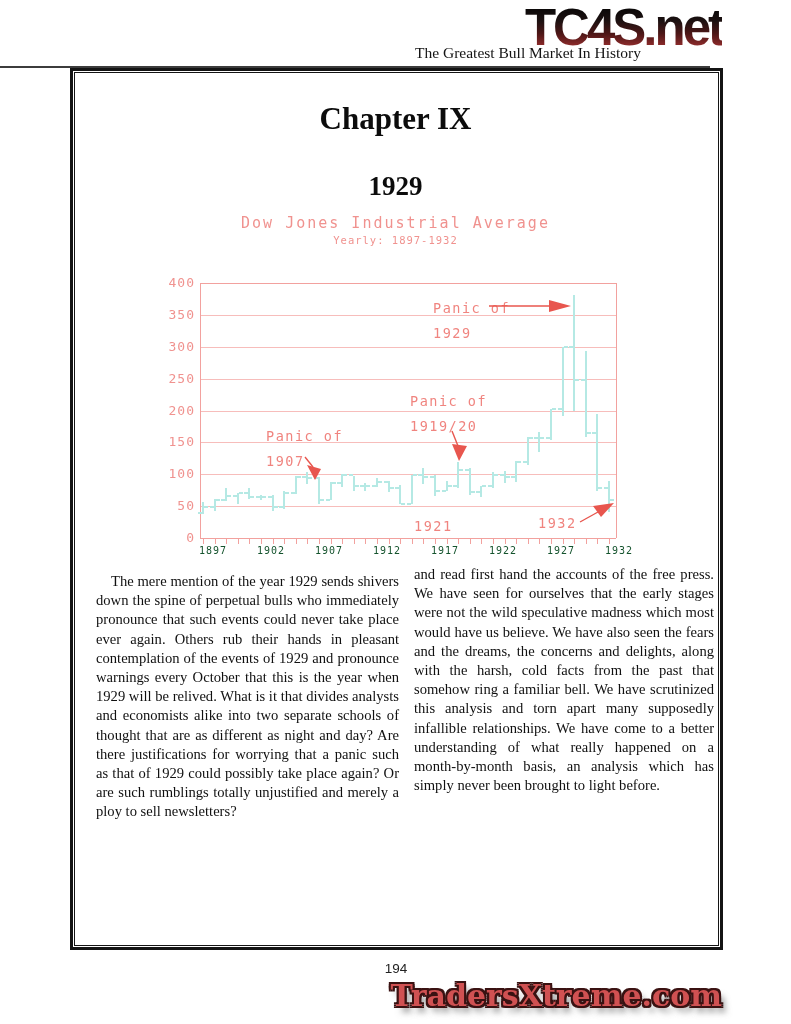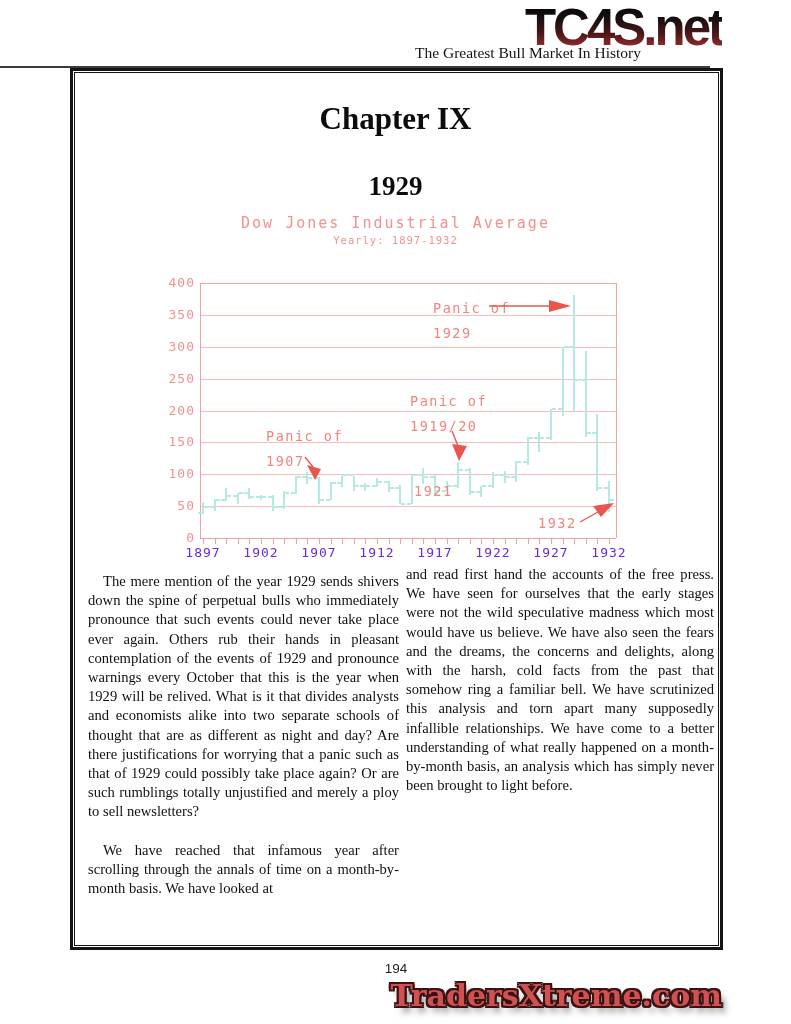--- a/index.html
+++ b/index.html
@@ -27,45 +27,45 @@
   .chart-title{position:absolute;left:0;top:214px;width:791px;text-align:center;
     font-family:"DejaVu Sans Mono",monospace;font-size:15px;letter-spacing:2px;color:#f0928f;}
   .chart-subtitle{position:absolute;left:0;top:234px;width:791px;text-align:center;
     font-family:"DejaVu Sans Mono",monospace;font-size:10.5px;letter-spacing:1px;color:#f0928f;}
   #chart-layer{position:absolute;left:0;top:0;width:791px;height:1024px;}
   .gridline{position:absolute;height:1px;background:#f7bdbb;}
   .gridline.edge{background:#f2a19e;}
   .axis-v{position:absolute;width:1px;background:#f2a19e;}
   .ylabel{position:absolute;width:32px;text-align:right;font-family:"DejaVu Sans Mono",monospace;
     font-size:13px;letter-spacing:1px;color:#f0928f;}
-  .xlabel{position:absolute;width:48px;text-align:center;font-family:"DejaVu Sans Mono",monospace;
-    font-size:13px;letter-spacing:1px;color:#6d28d9;}
+  .xlabel{position:absolute;width:48px;text-align:right;font-family:"DejaVu Sans Mono",monospace;
+    font-size:10px;letter-spacing:1px;color:#14532d;}
   .xtick{position:absolute;width:1px;height:6px;background:#f2a19e;}
   .bar{position:absolute;width:2px;background:#b5e9e4;}
   .bartick{position:absolute;width:4px;height:2px;background:#b5e9e4;}
 
   .ann{position:absolute;font-family:"DejaVu Sans Mono",monospace;font-size:13.5px;
     letter-spacing:1.5px;color:#f0847f;line-height:25px;white-space:nowrap;z-index:2;}
   #ann-panic-1929{left:433px;top:296px;}
   #ann-panic-1919{left:410px;top:389px;}
   #ann-panic-1907{left:266px;top:424px;}
   #ann-1932{left:538px;top:511px;}
-  #ann-1921{left:414px;top:479px;z-index:2;}
+  #ann-1921{left:414px;top:514px;z-index:2;}
   .arrows{position:absolute;left:0;top:0;z-index:3;pointer-events:none;}
 
   .watermark{position:absolute;left:243px;top:478px;width:310px;text-align:center;line-height:1;
     font-family:"DejaVu Serif",serif;font-weight:bold;font-size:44px;letter-spacing:0px;color:#c32322;z-index:6;
     text-shadow:-3px -3px 0 #fff,3px -3px 0 #fff,-3px 3px 0 #fff,3px 3px 0 #fff,
       -3px 0 0 #fff,3px 0 0 #fff,0 -3px 0 #fff,0 3px 0 #fff,6px 7px 5px rgba(105,105,105,0.6);}
 
   
   .col{position:absolute;font-size:14.6px;line-height:19.2px;text-align:justify;color:#101010;}
   #col-left{left:88px;top:572px;width:311px;}
   #col-right{left:406px;top:565px;width:308px;}
-  .col p{margin:0 0 19px 0;}
+  .col p{margin:0 0 19px 8px;}
   .col p.indent{text-indent:15px;}
 
   
   .page-num{position:absolute;left:374px;top:961px;width:44px;text-align:center;
     font-family:"Liberation Sans",sans-serif;font-size:13.5px;color:#222;}
   .site-logo2{position:absolute;top:981px;right:3px;line-height:1;white-space:nowrap;
     font-family:"DejaVu Serif",serif;font-weight:bold;font-size:30px;color:#d05152;z-index:4;
     text-shadow:-2px -2px 0 #3a1212,2px -2px 0 #3a1212,-2px 2px 0 #3a1212,2px 2px 0 #3a1212,
       -2px 0 0 #3a1212,2px 0 0 #3a1212,0 -2px 0 #3a1212,0 2px 0 #3a1212,5px 6px 6px rgba(110,110,110,0.75);}
 </style>
@@ -290,21 +290,20 @@
       <line x1="305" y1="457" x2="313" y2="467"></line>
       <polygon points="307,465 321,469 315,480" stroke-width="0"></polygon>
       <line x1="580" y1="522" x2="598" y2="512"></line>
       <polygon points="593,506 614,503 601,517" stroke-width="0"></polygon>
     </g>
   </svg>
 
 
   <div class="col" id="col-left">
     <p class="indent">The mere mention of the year 1929 sends shivers down the spine of perpetual bulls who immediately pronounce that such events could never take place ever again. Others rub their hands in pleasant contemplation of the events of 1929 and pronounce warnings every October that this is the year when 1929 will be relived. What is it that divides analysts and economists alike into two separate schools of thought that are as different as night and day?  Are there justifications for worrying that a panic such as that of 1929 could possibly take place again?  Or are such rumblings totally unjustified and merely a ploy to sell newsletters?</p>
-    <p class="indent">We have reached that infamous year after scrolling through the annals of time on a month-by-month basis.  We have looked at</p>
   </div>
   <div class="col" id="col-right">
     <p>and read first hand the accounts of the free press.  We have seen for ourselves that the early stages were not the wild speculative madness which most would have us believe. We have also seen the fears and the dreams, the concerns and delights, along with the harsh, cold facts from the past that somehow ring a familiar bell.  We have scrutinized this analysis and torn apart many supposedly infallible relationships.  We have come to a better understanding of what really happened on a month-by-month basis, an analysis which has simply never been brought to light before.</p>
   </div>
 
   <div class="page-num">194</div>
   <div class="site-logo2">TradersXtreme.com</div>
 
 </div>
 

